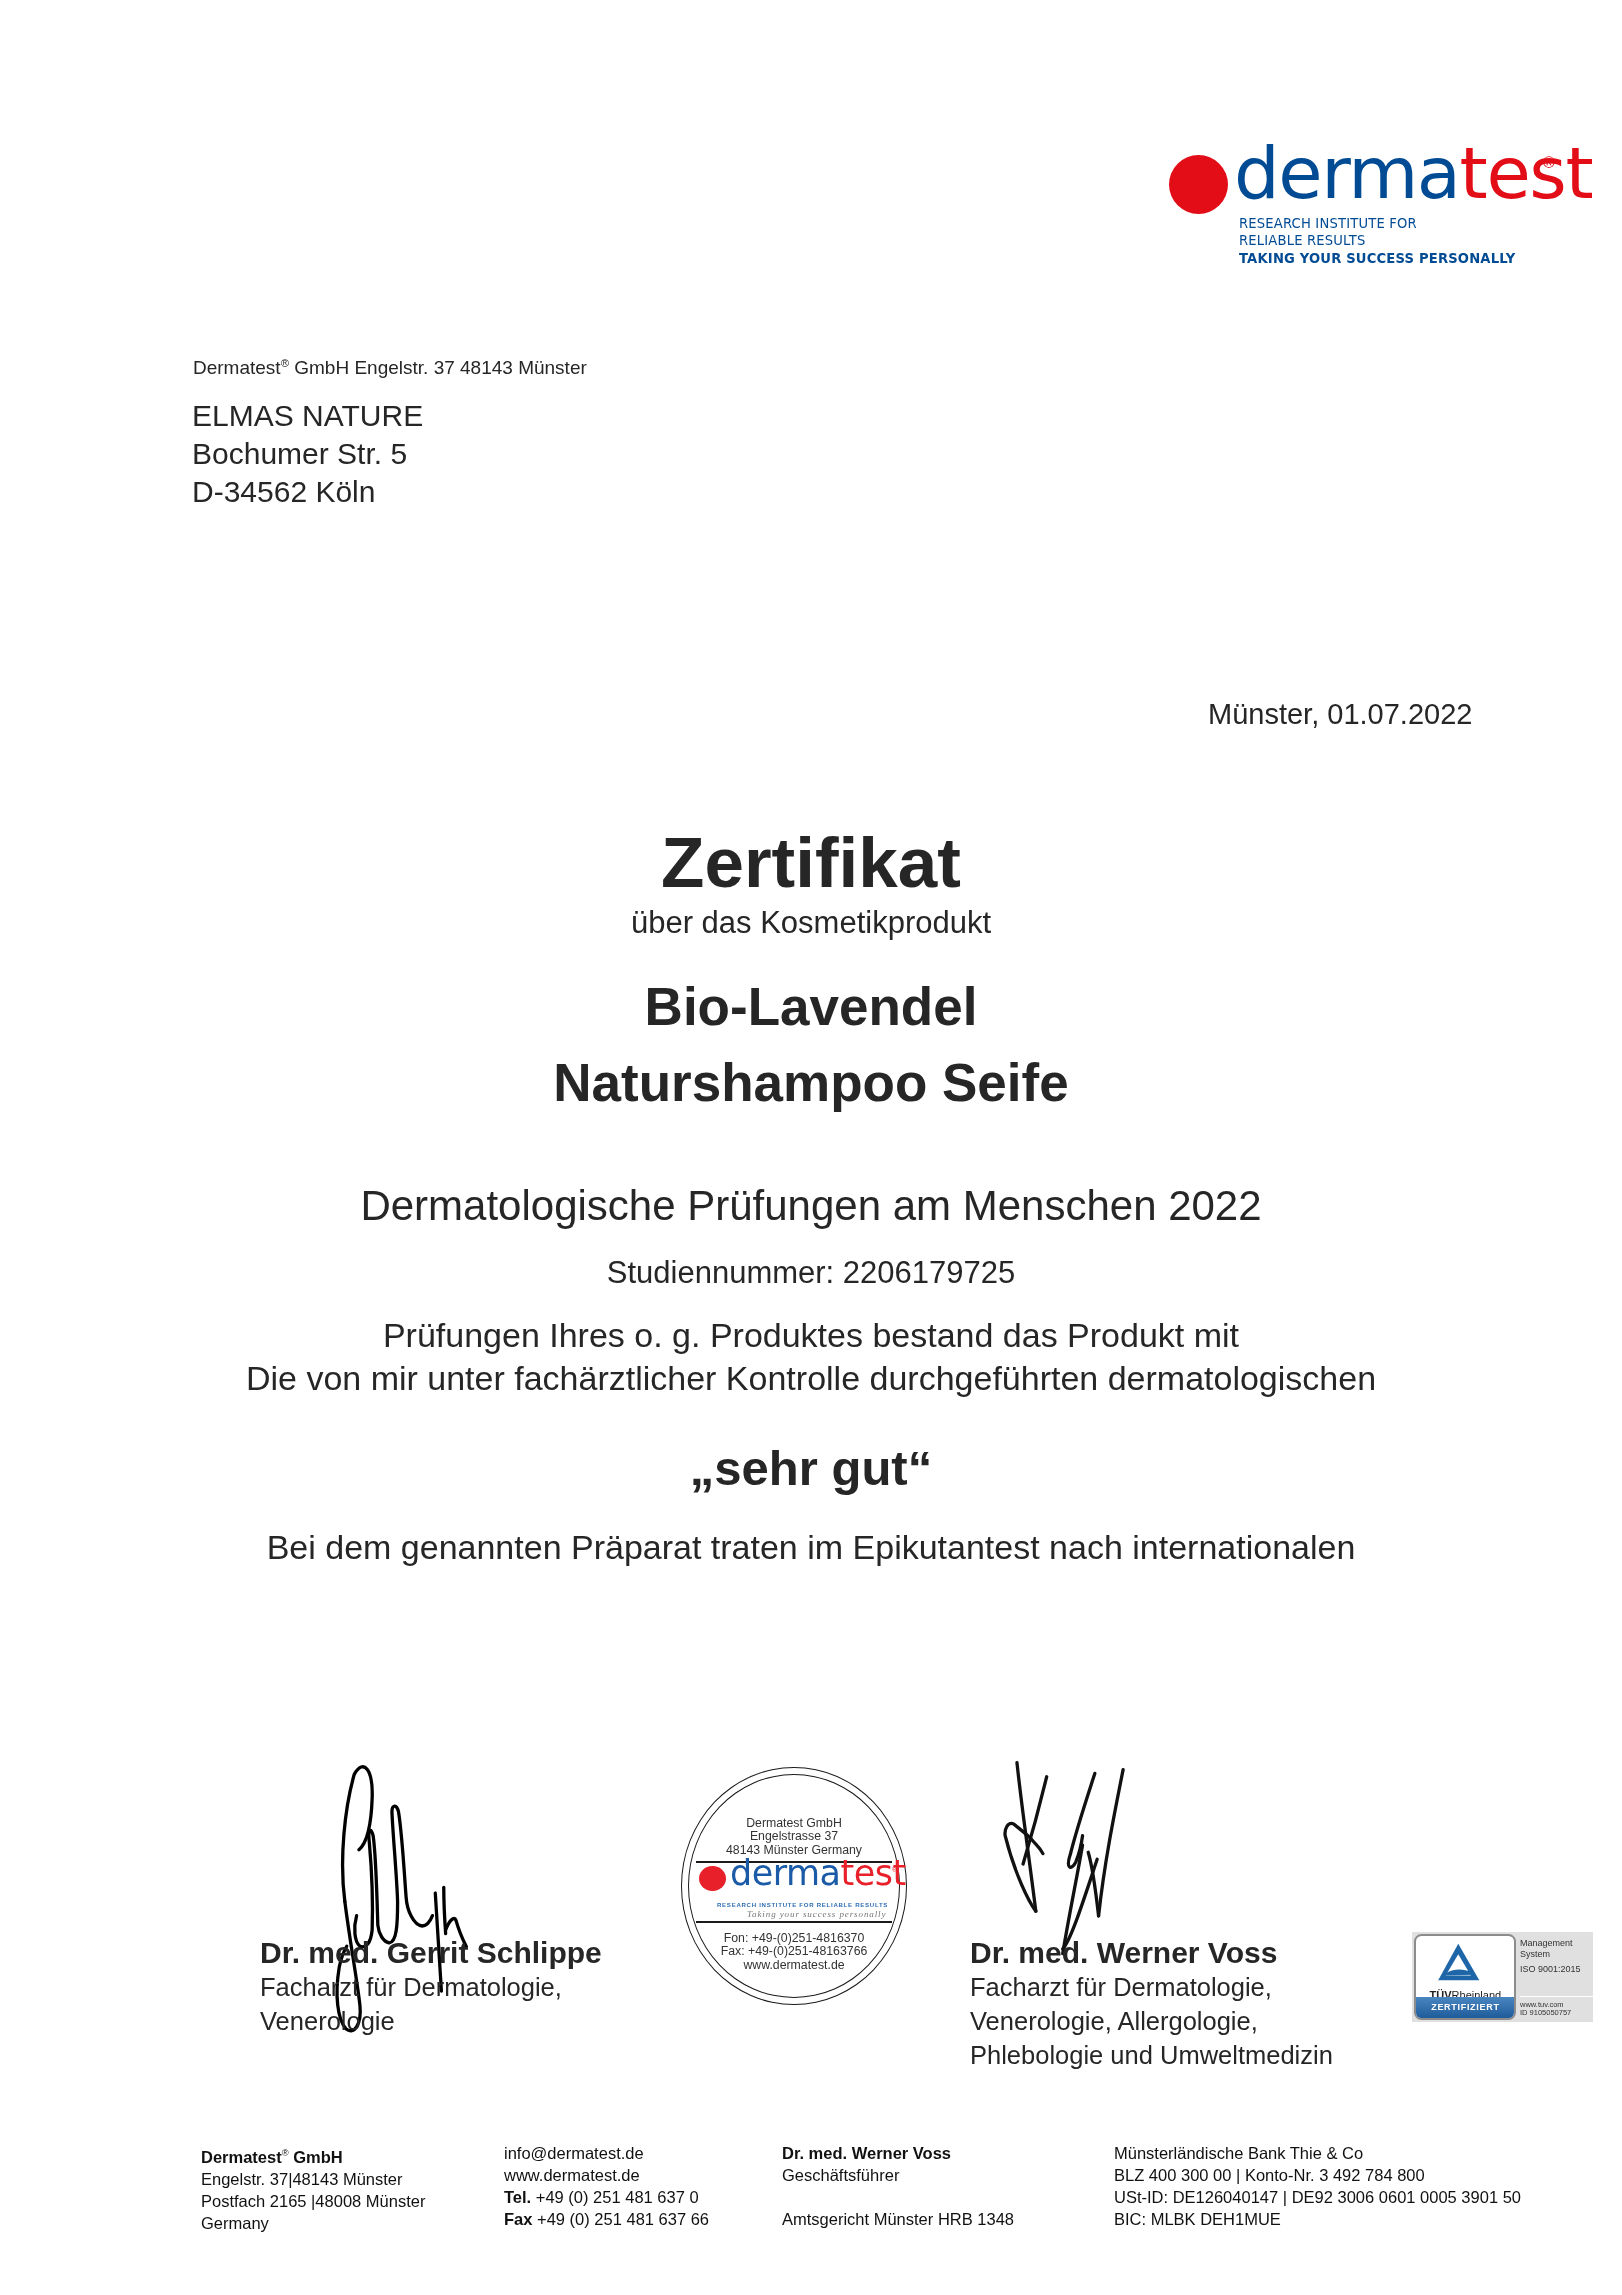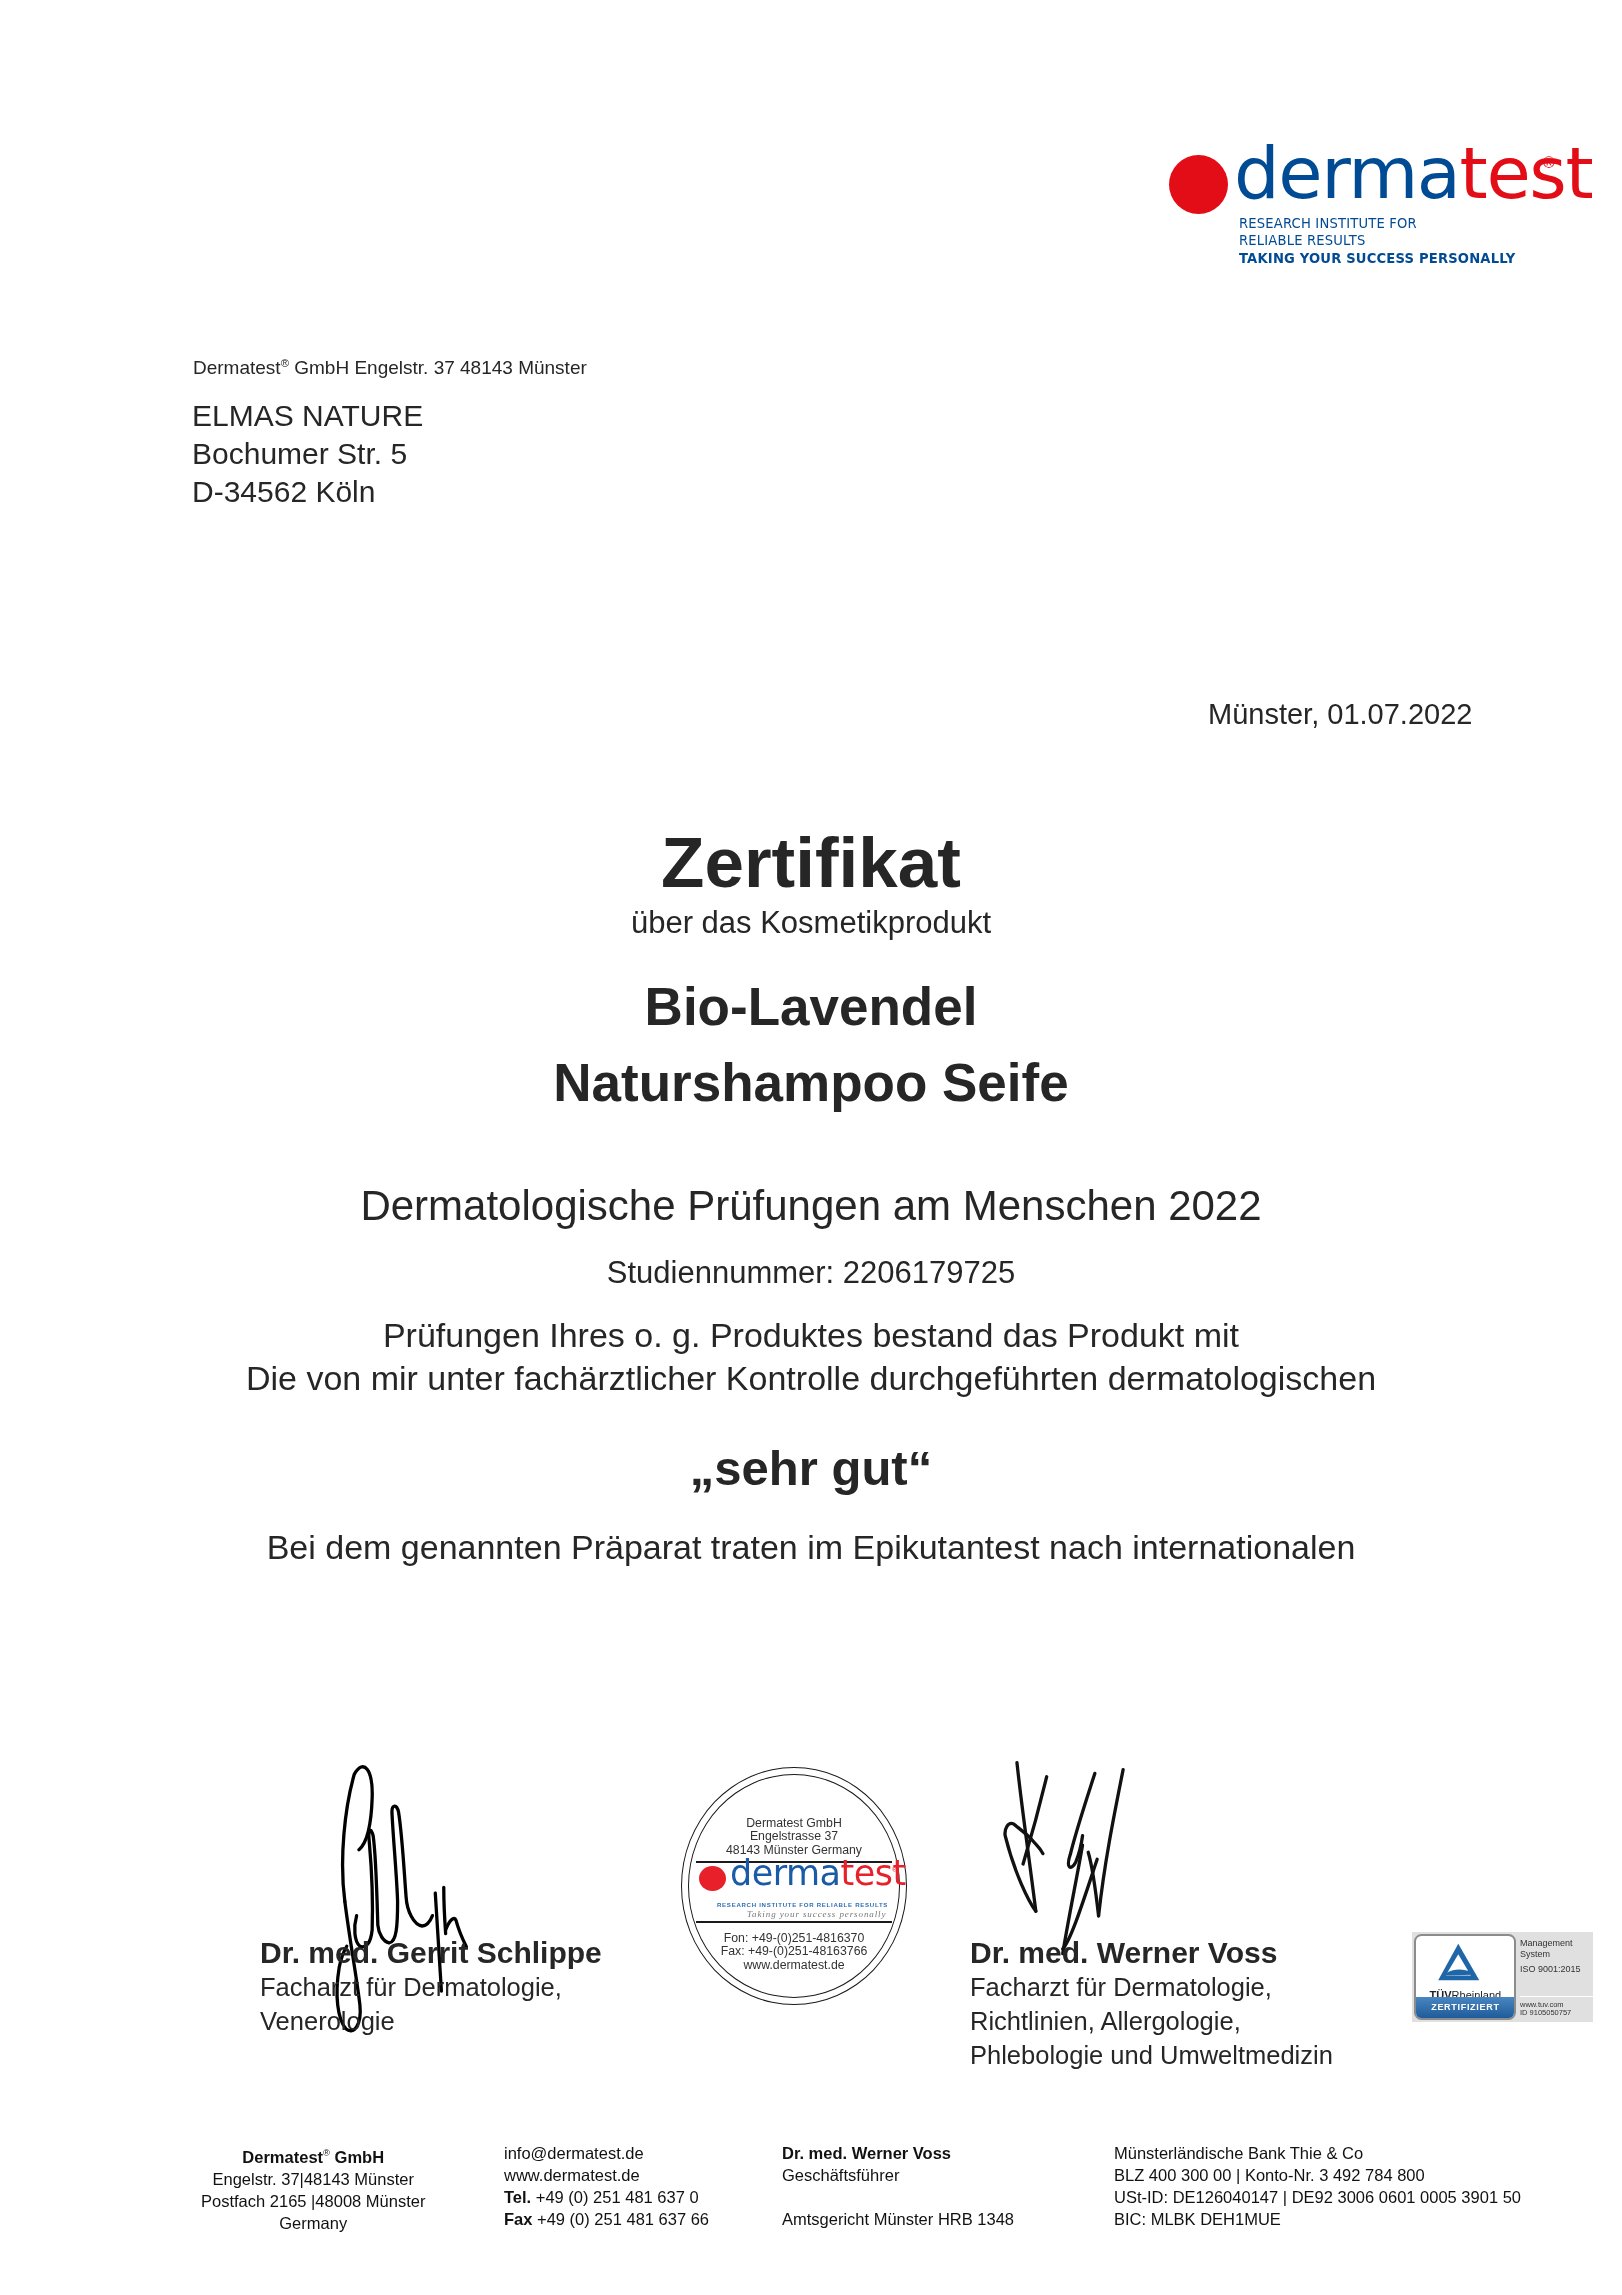--- a/index.html
+++ b/index.html
@@ -160,21 +160,21 @@
     <path d="M220 28 C200 90 180 150 168 200 C158 230 170 235 180 215 C188 195 192 175 194 160"></path>
     <path d="M194 180 C180 260 165 330 152 410"></path>
     <path d="M280 20 C260 120 240 220 228 330"></path>
     <path d="M228 330 C220 260 212 215 206 195"></path>
     <path d="M225 210 C195 300 170 380 152 400"></path>
   </g>
 </svg>
 <div class="sig" style="left:970px;top:1936px;">
   <div class="doc-name">Dr. med. Werner Voss</div>
   <div class="doc-role">Facharzt für Dermatologie,</div>
-  <div class="doc-role">Richtlinien, Allergologie,</div>
+  <div class="doc-role">Venerologie, Allergologie,</div>
   <div class="doc-role">Phlebologie und Umweltmedizin</div>
 </div>
 
 <div class="abs tuv">
   <div class="tuv-badge">
     <svg class="tuv-tri" width="45" height="42" viewBox="0 0 95 90">
       <path d="M47 4 L92 82 L4 82 Z" fill="#1e66a8"></path>
       <path d="M47 26 L74 72 L20 72 Z" fill="#fff"></path>
       <path d="M22 66 C40 56 58 58 76 64 L80 70 L18 72 Z" fill="#1e66a8"></path>
     </svg>
@@ -182,21 +182,21 @@
     <div class="tuv-bar">ZERTIFIZIERT</div>
   </div>
   <div class="tuv-txt" style="top:5.7px;">Management</div>
   <div class="tuv-txt" style="top:17px;">System</div>
   <div class="tuv-txt" style="top:32px;">ISO 9001:2015</div>
   <div class="tuv-sep"></div>
   <div class="tuv-txt" style="top:69px;font-size:7.5px;line-height:8.5px;">www.tuv.com</div>
   <div class="tuv-txt" style="top:77px;font-size:7.5px;line-height:8.5px;">ID  9105050757</div>
 </div>
 
-<div class="abs foot" style="left:201px;top:2142px;text-align:center;">
+<div class="abs foot" style="left:201px;top:2142px;">
   <div><b>Dermatest</b><sup>®</sup><b> GmbH</b></div>
   <div>Engelstr. 37|48143 Münster</div>
   <div>Postfach 2165 |48008 Münster</div>
   <div>Germany</div>
 </div>
 <div class="abs foot" style="left:504px;top:2142px;">
   <div>info@dermatest.de</div>
   <div>www.dermatest.de</div>
   <div><b>Tel.</b><span> +49 (0) 251 481 637 0</span></div>
   <div><b>Fax</b><span> +49 (0) 251 481 637 66</span></div>

